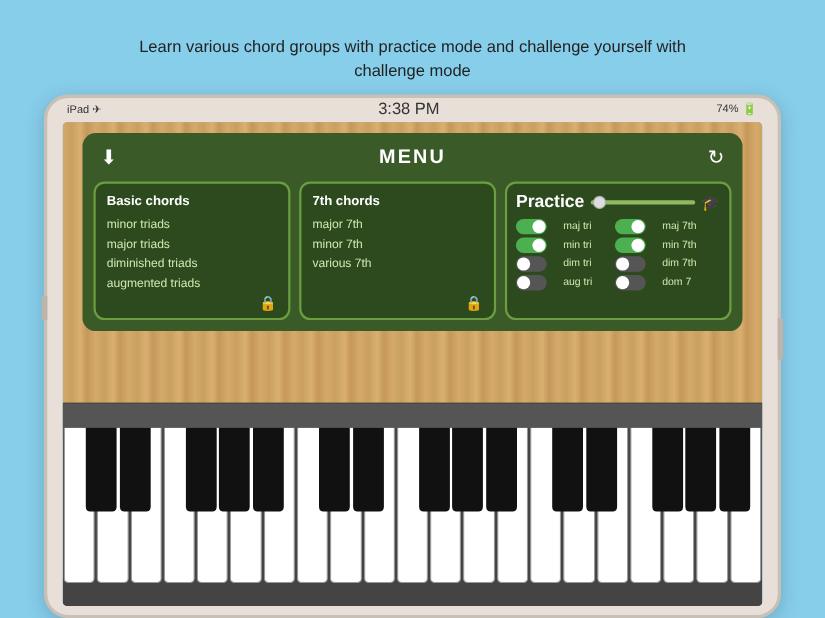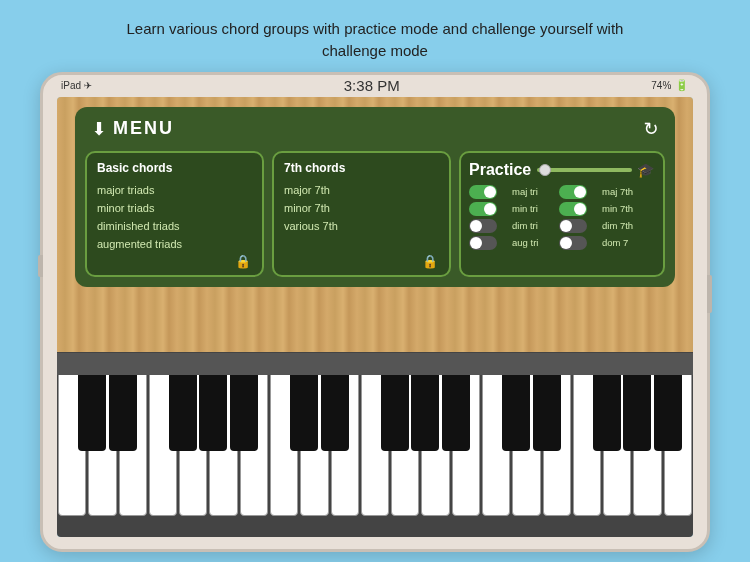--- a/index.html
+++ b/index.html
@@ -10,21 +10,21 @@
       font-family: -apple-system, 'Helvetica Neue', Arial, sans-serif;
       overflow: hidden;
       display: flex;
       flex-direction: column;
       align-items: center;
     }
 
     
     .top-text {
       text-align: center;
-      padding: 18px 60px 10px;
+      padding: 32px 60px 10px;
       font-size: 15px;
       color: #222;
       line-height: 1.45;
     }
 
     
     .ipad-frame {
       width: 670px;
       height: 480px;
       background: #e8e0d8;
@@ -118,21 +118,21 @@
       align-items: center;
       justify-content: space-between;
       margin-bottom: 8px;
     }
 
     .menu-title {
       font-size: 18px;
       font-weight: 700;
       color: white;
       letter-spacing: 2px;
-      text-align: left;
+      text-align: center;
       flex: 1;
     }
 
     .menu-icon-btn {
       width: 28px;
       height: 28px;
       display: flex;
       align-items: center;
       justify-content: center;
       color: white;
@@ -359,22 +359,22 @@
         <div class="menu-title">MENU</div>
         <div class="menu-icon-btn">
           <span>↻</span>
         </div>
       </div>
 
       <div class="menu-cards">
 
         <div class="menu-card">
           <div class="card-title">Basic chords</div>
+          <div class="card-item">minor triads</div>
           <div class="card-item">major triads</div>
-          <div class="card-item">minor triads</div>
           <div class="card-item">diminished triads</div>
           <div class="card-item">augmented triads</div>
           <div class="card-lock">🔒</div>
         </div>
 
         <div class="menu-card">
           <div class="card-title">7th chords</div>
           <div class="card-item">major 7th</div>
           <div class="card-item">minor 7th</div>
           <div class="card-item">various 7th</div>

